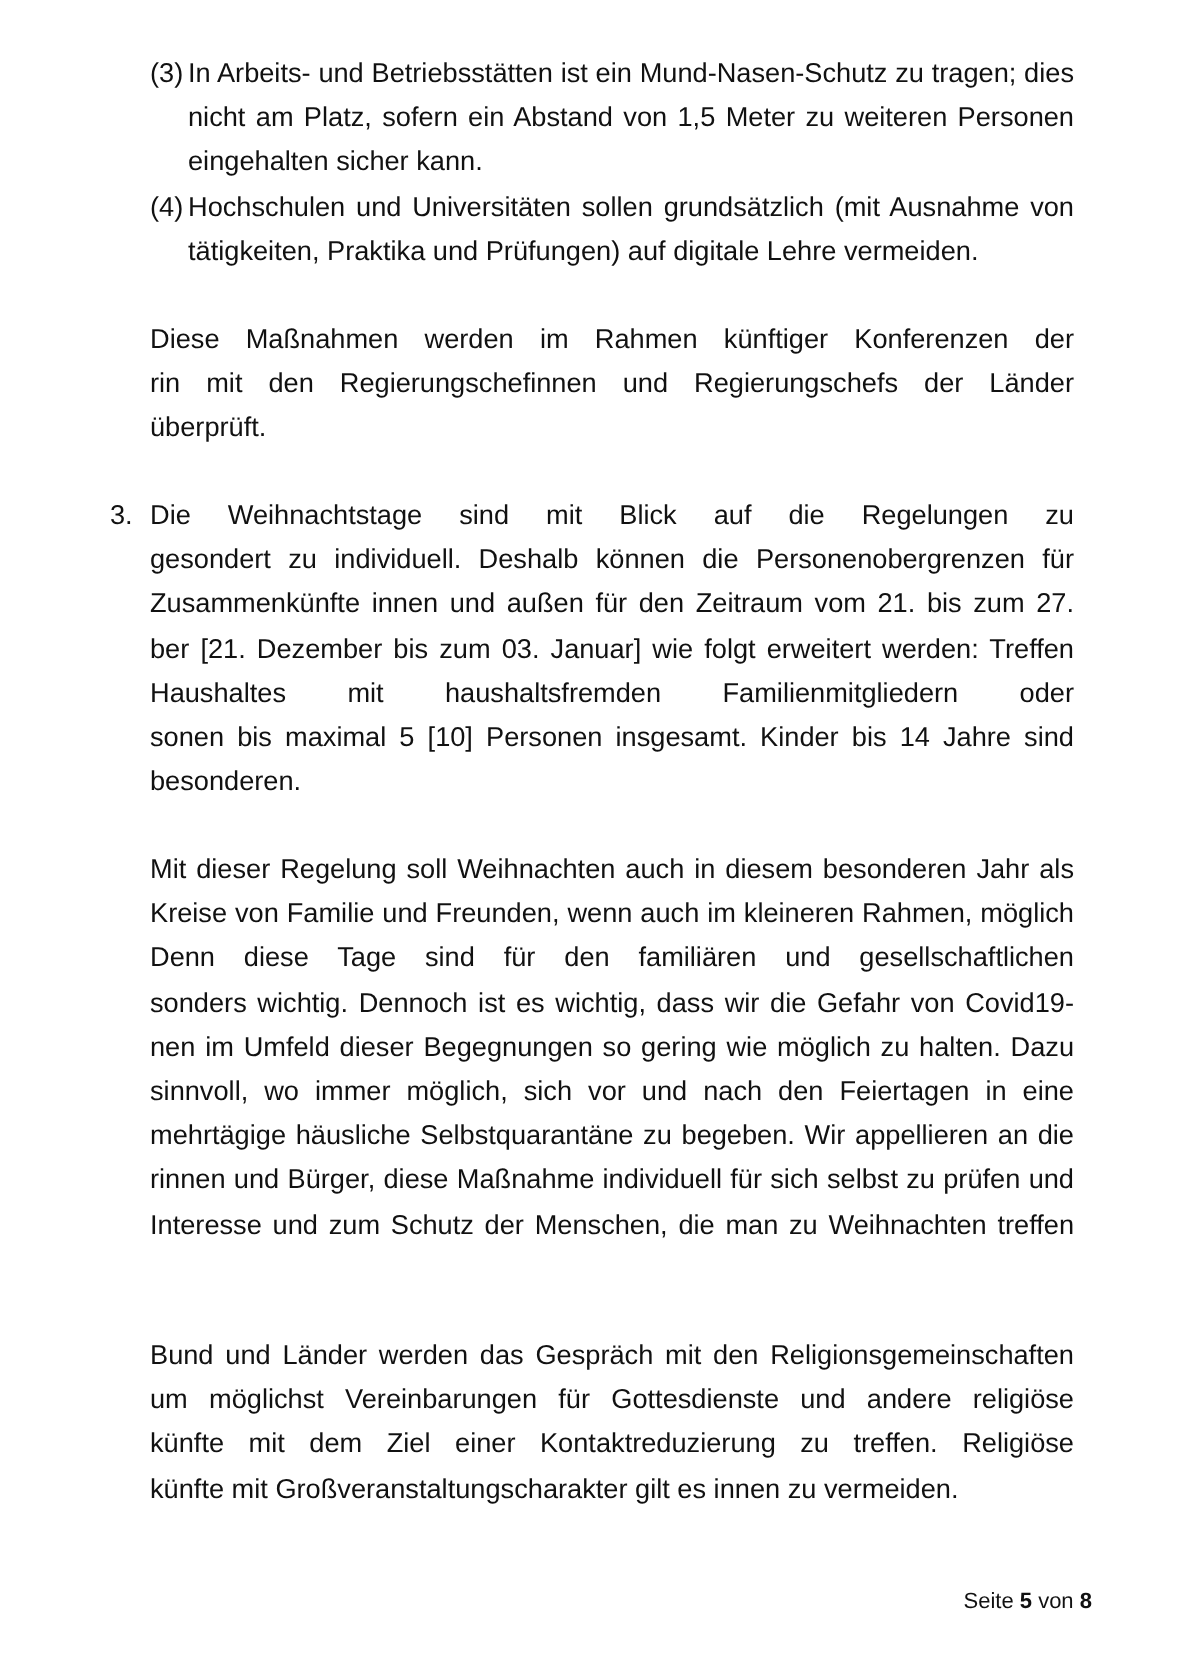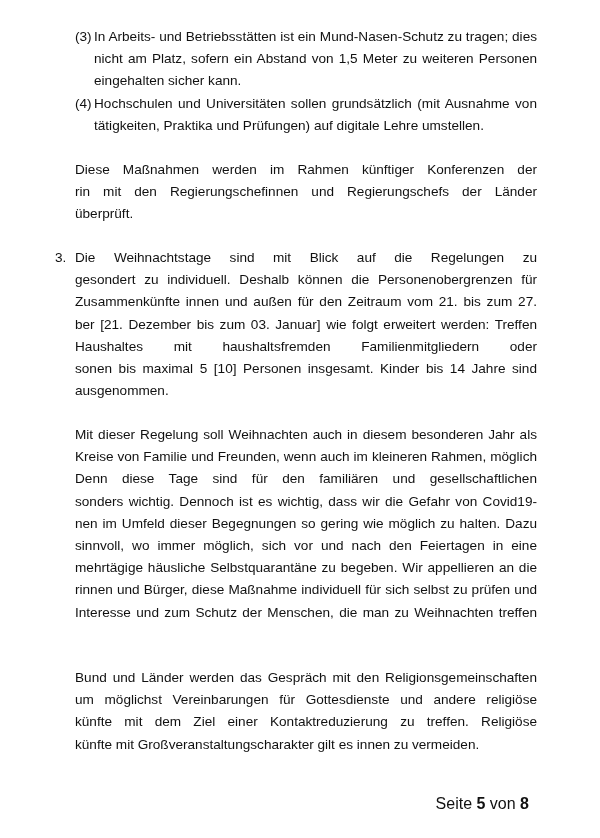--- a/index.html
+++ b/index.html
@@ -8,61 +8,61 @@
   .page { position: absolute; left: 0; top: 0; width: 600px; height: 838px; background: #fff; }
   .block { position: absolute; left: 75px; width: 462px; font-size: 13.6px; line-height: 22.2px; }
   .line { display: block; white-space: nowrap; }
   .jline { display: block; text-align: justify; text-align-last: justify; white-space: normal; height: 22.2px; overflow: hidden; }
   .sub-item { position: absolute; left: 75px; width: 462px; font-size: 13.6px; line-height: 22.2px; }
   .sub-num { position: absolute; left: 0; top: 0; }
   .sub-text { position: absolute; left: 19px; width: 443px; }
   .num-item { position: absolute; left: 55px; width: 482px; font-size: 13.6px; line-height: 22.2px; }
   .num-label { position: absolute; left: 0; top: 0; }
   .num-text { position: absolute; left: 20px; width: 462px; }
-  .footer { position: absolute; right: 71px; top: 795px; font-size: 16px; }
+  .footer { position: absolute; right: 54px; top: 795px; font-size: 11px; }
   .footer b { font-weight: bold; }
 </style>
 </head>
 <body>
 
 <div class="page">
 
   <div class="sub-item" style="top: 26px;">
     <span class="sub-num">(3)</span>
     <div class="sub-text">
       <span class="jline">In Arbeits- und Betriebsstätten ist ein Mund-Nasen-Schutz zu tragen; dies gilt</span>
       <span class="jline">nicht am Platz, sofern ein Abstand von 1,5 Meter zu weiteren Personen sicher</span>
       <span class="line">eingehalten sicher kann.</span>
     </div>
   </div>
 
   <div class="sub-item" style="top: 92.6px;">
     <span class="sub-num">(4)</span>
     <div class="sub-text">
       <span class="jline">Hochschulen und Universitäten sollen grundsätzlich (mit Ausnahme von Labor-</span>
-      <span class="line">tätigkeiten, Praktika und Prüfungen) auf digitale Lehre umstellen.</span>
+      <span class="line">tätigkeiten, Praktika und Prüfungen) auf digitale Lehre vermeiden.</span>
     </div>
   </div>
 
   <div class="block" style="top: 159px;">
     <span class="jline">Diese Maßnahmen werden im Rahmen künftiger Konferenzen der Bundeskanzle-</span>
     <span class="jline">rin mit den Regierungschefinnen und Regierungschefs der Länder regelmäßig</span>
     <span class="line">überprüft.</span>
   </div>
 
   <div class="num-item" style="top: 247px;">
     <span class="num-label">3.</span>
     <div class="num-text">
       <span class="jline">Die Weihnachtstage sind mit Blick auf die Regelungen zu Kontaktbeschränkungen</span>
       <span class="jline">gesondert zu individuell. Deshalb können die Personenobergrenzen für</span>
       <span class="jline">Zusammenkünfte innen und außen für den Zeitraum vom 21. bis zum 27. Dezem-</span>
       <span class="jline">ber [21. Dezember bis zum 03. Januar] wie folgt erweitert werden: Treffen eines</span>
       <span class="jline">Haushaltes mit haushaltsfremden Familienmitgliedern oder haushaltsfremden Per-</span>
       <span class="jline">sonen bis maximal 5 [10] Personen insgesamt. Kinder bis 14 Jahre sind hiervon</span>
-      <span class="line">ausgenommen.</span>
+      <span class="line">besonderen.</span>
     </div>
   </div>
 
   <div class="block" style="top: 424px;">
     <span class="jline">Mit dieser Regelung soll Weihnachten auch in diesem besonderen Jahr als Fest im</span>
     <span class="jline">Kreise von Familie und Freunden, wenn auch im kleineren Rahmen, möglich sein.</span>
     <span class="jline">Denn diese Tage sind für den familiären und gesellschaftlichen Zusammenhalt be-</span>
     <span class="jline">sonders wichtig. Dennoch ist es wichtig, dass wir die Gefahr von Covid19-Infektio-</span>
     <span class="jline">nen im Umfeld dieser Begegnungen so gering wie möglich zu halten. Dazu ist es</span>
     <span class="jline">sinnvoll, wo immer möglich, sich vor und nach den Feiertagen in eine möglichst</span>

